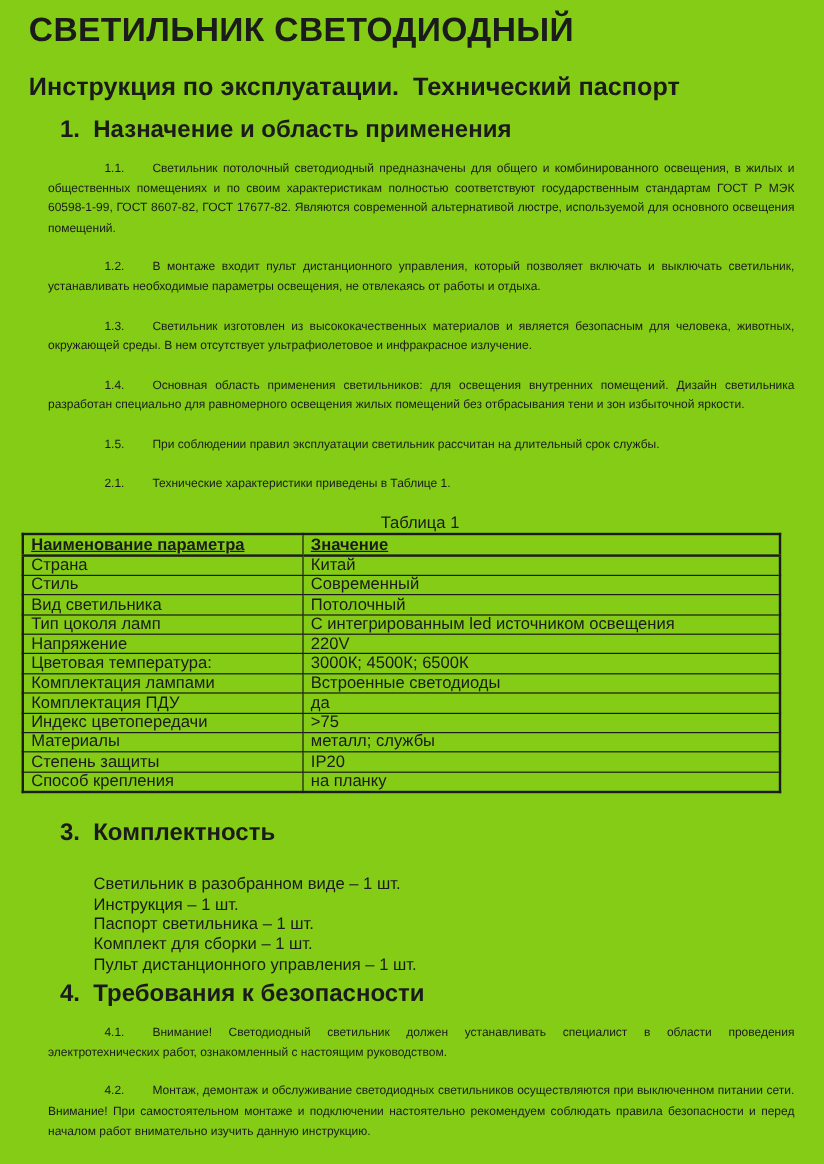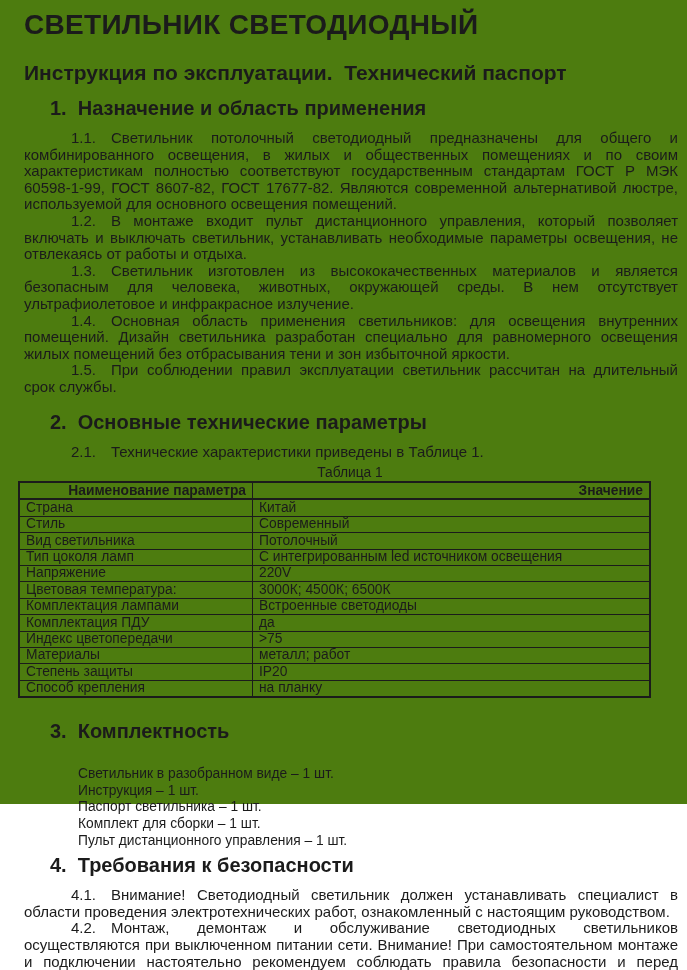--- a/index.html
+++ b/index.html
@@ -11,23 +11,23 @@
     width: 687px;
     height: 970px;
     overflow: hidden;
     font-family: "Liberation Sans", "DejaVu Sans", sans-serif;
     color: #1b1b1b;
     -webkit-font-smoothing: antialiased;
   }
   .page {
     box-sizing: border-box;
     width: 687px;
-    height: 804px;
+    height: 970px;
     padding: 6px 9px 0 24px;
-    background: #4d7c0f;
+    background: #84cc16;
   }
   .doc-title {
     font-size: 28px;
     font-weight: bold;
     letter-spacing: 0.3px;
     margin: 2px 0 0 0;
     line-height: 33px;
     white-space: nowrap;
   }
   .doc-subtitle {
@@ -44,22 +44,22 @@
     line-height: 18px;
   }
   .sec .hnum {
     display: inline-block;
     min-width: 14px;
     margin-right: 11px;
   }
   .sec.sec-after-table { margin-top: 24px; }
   .sec.sec-after-list  { margin-top: 7px; }
   .para {
-    margin: 0;
-    font-size: 15px;
+    margin: 16px;
+    font-size: 10px;
     line-height: 16.6px;
     text-align: justify;
     text-indent: 47px;
   }
   .para .pnum {
     display: inline-block;
     min-width: 27px;
     margin-right: 13px;
     text-indent: 0;
   }
@@ -79,22 +79,23 @@
     border: 1px solid #1b1b1b;
     font-size: 13.8px;
     padding: 0px 6px;
     height: 15.4px;
     line-height: 14.5px;
     vertical-align: middle;
     white-space: nowrap;
   }
   table.params th {
     font-weight: bold;
-    text-align: right;
+    text-align: left;
     border-bottom: 2px solid #1b1b1b;
+    text-decoration: underline;
   }
   table.params td.c-param { width: 220px; }
   .plist {
     list-style: none;
     margin: 26px 0 0 0;
     padding: 0 0 0 54px;
     font-size: 13.8px;
     line-height: 16.6px;
   }
   .s1-block { margin-top: 0; }
@@ -111,21 +112,20 @@
   <h2 class="sec"><span class="hnum">1.</span><span>Назначение и область применения</span></h2>
 
   <div class="s1-block">
     <p class="para"><span class="pnum">1.1.</span><span>Светильник потолочный светодиодный предназначены для общего и комбинированного освещения, в жилых и общественных помещениях и по своим характеристикам полностью соответствуют государственным стандартам ГОСТ Р МЭК 60598-1-99, ГОСТ 8607-82, ГОСТ 17677-82. Являются современной альтернативой люстре, используемой для основного освещения помещений.</span></p>
     <p class="para"><span class="pnum">1.2.</span><span>В монтаже входит пульт дистанционного управления, который позволяет включать и выключать светильник, устанавливать необходимые параметры освещения, не отвлекаясь от работы и отдыха.</span></p>
     <p class="para"><span class="pnum">1.3.</span><span>Светильник изготовлен из высококачественных материалов и является безопасным для человека, животных, окружающей среды. В нем отсутствует ультрафиолетовое и инфракрасное излучение.</span></p>
     <p class="para"><span class="pnum">1.4.</span><span>Основная область применения светильников: для освещения внутренних помещений. Дизайн светильника разработан специально для равномерного освещения жилых помещений без отбрасывания тени и зон избыточной яркости.</span></p>
     <p class="para"><span class="pnum">1.5.</span><span>При соблюдении правил эксплуатации светильник рассчитан на длительный срок службы.</span></p>
   </div>
 
-  <h2 class="sec"><span class="hnum">2.</span><span>Основные технические параметры</span></h2>
 
   <p class="para"><span class="pnum">2.1.</span><span>Технические характеристики приведены в Таблице 1.</span></p>
 
   <div class="table-caption">Таблица 1</div>
 
   <table class="params">
     <thead>
       <tr>
         <th class="c-param">Наименование параметра</th>
         <th>Значение</th>
@@ -163,21 +163,21 @@
       <tr>
           <td class="c-param">Комплектация ПДУ</td>
           <td>да</td>
         </tr>
       <tr>
           <td class="c-param">Индекс цветопередачи</td>
           <td>&gt;75</td>
         </tr>
       <tr>
           <td class="c-param">Материалы</td>
-          <td>металл; работ</td>
+          <td>металл; службы</td>
         </tr>
       <tr>
           <td class="c-param">Степень защиты</td>
           <td>IP20</td>
         </tr>
       <tr>
           <td class="c-param">Способ крепления</td>
           <td>на планку</td>
         </tr>
     </tbody>

